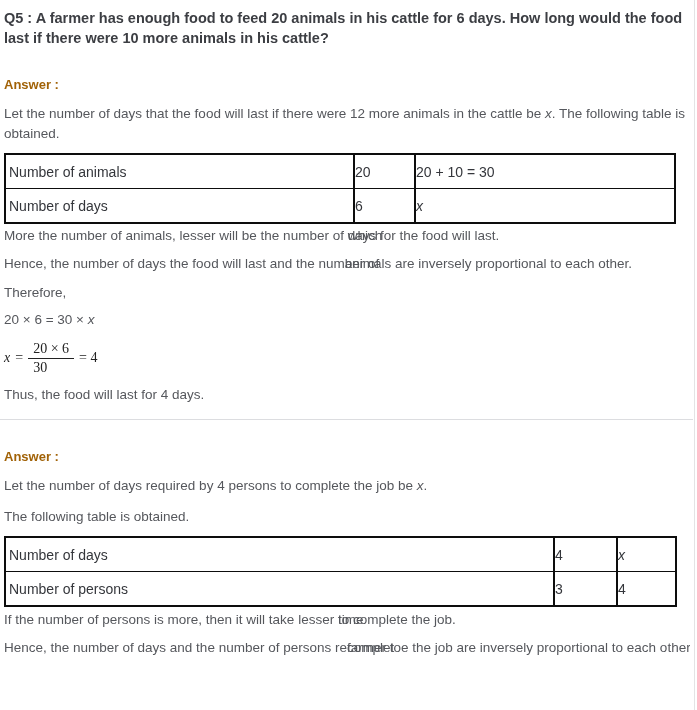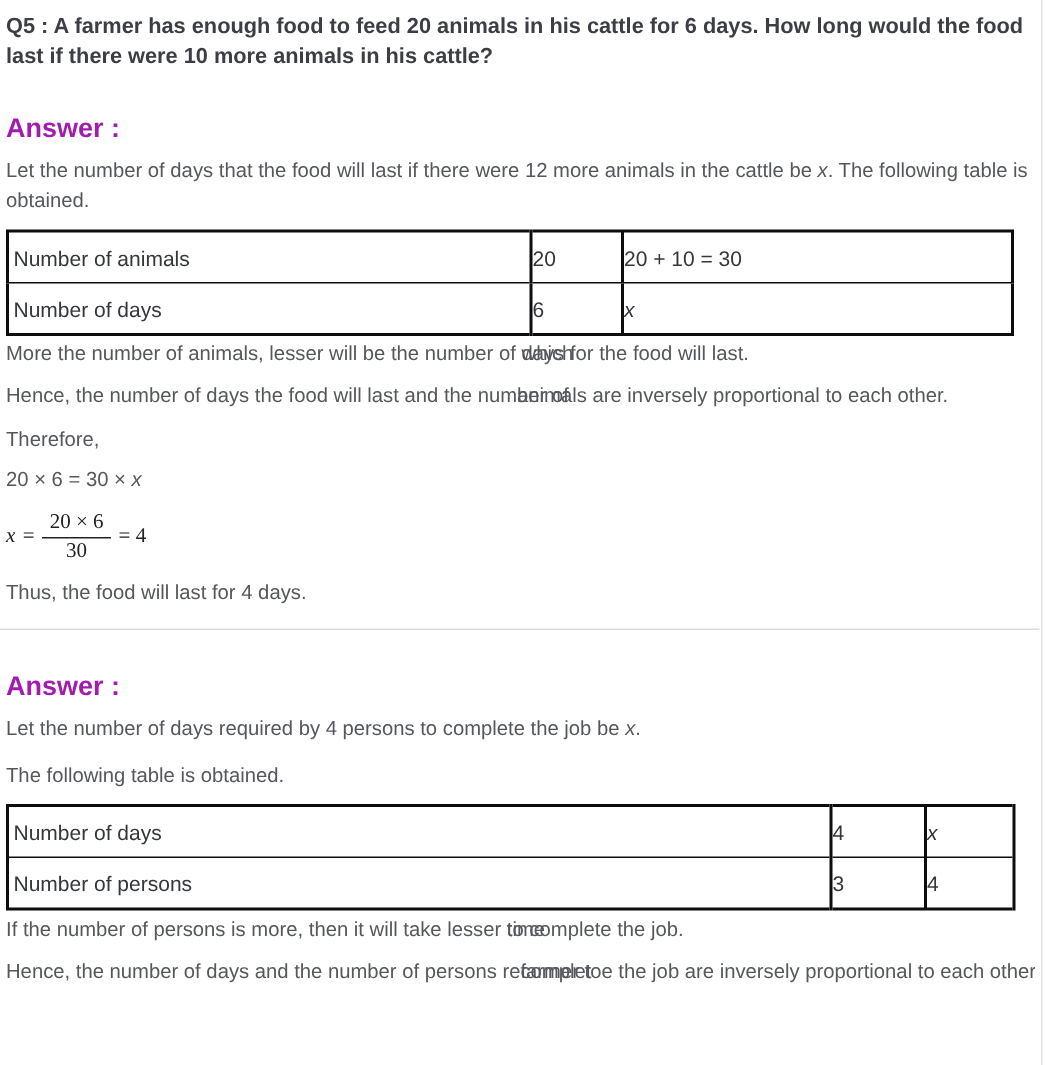--- a/index.html
+++ b/index.html
@@ -12,21 +12,21 @@
     font-size:13.5px;line-height:20px;
     color:#55575c;
   }
   .content{padding:8px 0 0 4px;width:686px;}
   .right-border{position:absolute;top:0;bottom:0;left:694px;width:1px;background:#e3e3e4;}
   p{margin:0;}
   .question{
     font-size:14.5px;line-height:20px;font-weight:600;color:#3c3e43;margin-top:0;
   }
   .q6-question{margin-top:9px;}
-  .answer-label{font-size:18px;font-weight:600;color:#a21caf;margin-top:27px;}
+  .answer-label{font-size:13px;font-weight:600;color:#a16207;margin-top:27px;}
   .answer-label-2{margin-top:27px;}
   .para{margin-top:9px;}
   .var{font-style:italic;}
   
   table{border-collapse:collapse;margin-top:9px;table-layout:fixed;border-radius:11px;}
   table,td{border:2px solid #0d0d0d;}
   td{border-width:1px 2px;}
   table{border-width:2px;}
   td{
     height:33px;padding:0;vertical-align:middle;
@@ -45,21 +45,21 @@
   .mt7{margin-top:7px;}
   .mt11{margin-top:11px;}
   
   .formula{
     display:flex;align-items:center;margin-top:6px;height:44px;
     font-family:"Liberation Serif","DejaVu Serif",serif;
     font-size:14px;color:#222;line-height:normal;
   }
   .formula .lhs{font-style:italic;margin-right:5px;}
   .formula .eq{margin-right:5px;}
-  .frac{display:inline-flex;flex-direction:column;align-items:center;margin-right:5px;}
+  .frac{display:inline-flex;flex-direction:column;margin-right:5px;}
   .frac .num{padding:0 5px 1px 5px;}
   .frac .bar{height:1px;width:100%;background:#222;}
   .frac .den{padding:1px 5px 0 5px;}
   .divider{height:1px;background:#dcdde0;border:0;margin:14px 0 0 -8px;width:697px;}
   .conclusion{margin-top:5px;}
 </style>
 </head>
 <body>
 
 <div class="page">

